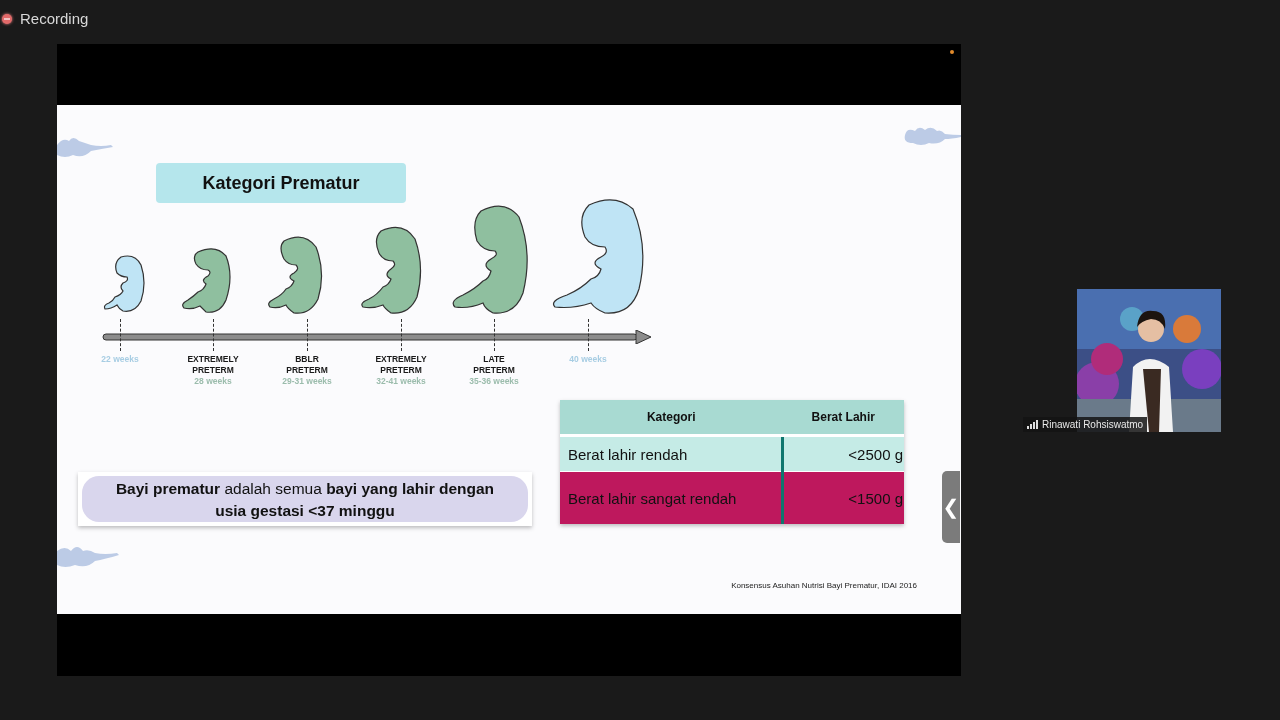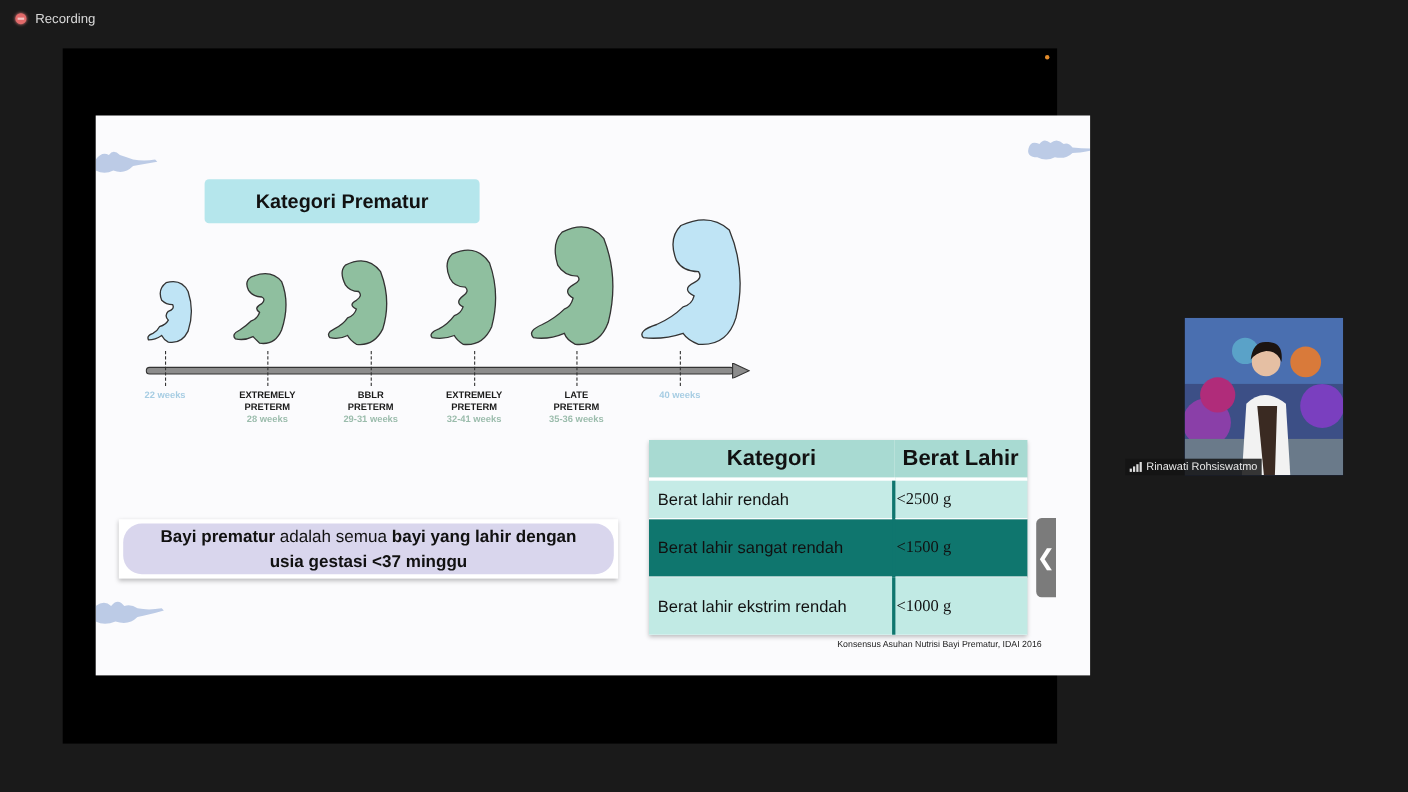--- a/index.html
+++ b/index.html
@@ -1,41 +1,41 @@
 <!DOCTYPE html>
 <html><head>
 <meta charset="utf-8">
 <style>
   html, body { margin:0; padding:0; }
   body { width:1280px; height:720px; background:#1a1a1a; position:relative; overflow:hidden; font-family:"Liberation Sans", sans-serif; }
-  .rec { position:absolute; left:14px; top:10px; display:flex; align-items:center; gap:8px; color:#d8d8d8; font-size:12px;justify-content:center; }
+  .rec { position:absolute; left:2px; top:10px; display:flex; align-items:center; gap:8px; color:#d8d8d8; font-size:15px;justify-content:center; }
   .rec-dot { width:10px; height:10px; border-radius:50%; background:#e26a6a; box-shadow:0 0 3px #ff8a8a; position:relative; }
   .rec-dot::after { content:""; position:absolute; left:2px; top:4px; width:6px; height:2px; background:#fff; opacity:.6; }
   .share { position:absolute; left:57px; top:44px; width:904px; height:632px; background:#000; }
   .orange-dot { position:absolute; right:7px; top:6px; width:4px; height:4px; border-radius:50%; background:#e28b2b; }
-  .slide { position:absolute; left:0; top:61px; width:904px; height:509px; background:#fbfbfd; overflow:hidden;margin-left:30px; }
+  .slide { position:absolute; left:0; top:61px; width:904px; height:509px; background:#fbfbfd; overflow:hidden; }
   .cloud { position:absolute; }
   .title1 { position:absolute; left:99px; top:58px; width:250px; height:40px; background:#b5e6ec; border-radius:4px; display:flex; align-items:center; justify-content:center; font-weight:bold; font-size:18px; color:#111; }
   .fetus { position:absolute; }
   .timeline { position:absolute; left:45px; top:225px; width:550px; height:14px; }
   .tick { position:absolute; top:214px; width:0; height:32px; border-left:1px dashed #333; }
   .label { position:absolute; top:249px; width:120px; text-align:center; font-size:8.5px; font-weight:bold; line-height:11px; color:#1a1a1a; }
   .label .wk { color:#9bbcac; }
   .label .wk.blue { color:#a7cde3; }
   .def-box { position:absolute; left:21px; top:367px; width:454px; height:54px; background:#fff; box-shadow:0 2px 4px rgba(0,0,0,.25); }
   .def-inner { position:absolute; left:4px; top:4px; right:4px; bottom:4px; background:#d9d6ed; display:flex; align-items:flex-end; justify-content:center; text-align:center; font-size:15.5px; color:#111; line-height:22px;border-radius:17px; }
   .def-inner b { font-weight:bold; }
   .title2 { position:absolute; left:588px; top:264px; width:175px; height:28px; background:#b5e6ec; border-radius:4px; display:flex; align-items:center; justify-content:center; font-weight:bold; font-size:18px; color:#111; }
   table.bblr { position:absolute; left:503px; top:295px; width:344px; border-collapse:collapse; box-shadow:0 2px 4px rgba(0,0,0,.25); font-size:15px; color:#111; }
-  table.bblr th { background:#a8dad2; height:32px; font-weight:bold; font-size:20px; border-bottom:3px solid #fff; }
+  table.bblr th { background:#a8dad2; height:32px; font-weight:bold; font-size:12px; border-bottom:3px solid #fff; }
   table.bblr td { border-top:1px solid #fff; }
   table.bblr td.c1 { padding-left:8px; border-right:3px solid #0f766e; }
-  table.bblr td.c2 { text-align:left; width:118px;font-family:Liberation Serif, serif; }
+  table.bblr td.c2 { text-align:right; width:118px; }
   tr.r1 td { background:#c5ebe6; height:32px; }
-  tr.r2 td { background:#0f766e; height:50px; }
+  tr.r2 td { background:#be185d; height:50px; }
   tr.r3 td { background:#c1eae4; height:50px; }
   .cite { position:absolute; right:44px; top:476px; font-size:8px; color:#222; }
   .collapse-tab { position:absolute; left:942px; top:471px; width:18px; height:72px; background:#7b7b7b; border-radius:5px 0 0 5px; color:#fff; display:flex; align-items:center; justify-content:center; font-size:20px; }
   .video { position:absolute; left:1077px; top:289px; width:144px; height:143px; overflow:hidden; background:#2a3a6a; }
   .name-bar { position:absolute; left:1023px; top:417px; height:15px; padding:0 4px; background:rgba(20,20,20,.85); color:#e8e8e8; font-size:10px; display:flex; align-items:center; gap:4px;justify-content:space-between; }
   .bars { display:flex; align-items:flex-end; gap:1px; height:9px; }
   .bars span { width:2px; background:#ddd; display:block; }
 </style>
 </head>
 <body>
@@ -137,24 +137,20 @@
       </thead>
       <tbody>
         <tr class="r1">
           <td class="c1">Berat lahir rendah</td>
           <td class="c2">&lt;2500 g</td>
         </tr>
         <tr class="r2">
           <td class="c1">Berat lahir sangat rendah</td>
           <td class="c2">&lt;1500 g</td>
         </tr>
-        <tr class="r3">
-          <td class="c1">Berat lahir ekstrim rendah</td>
-          <td class="c2">&lt;1000 g</td>
-        </tr>
       </tbody>
     </table>
 
     <div class="cite">Konsensus Asuhan Nutrisi Bayi Prematur, IDAI 2016</div>
   </div>
 </div>
 
 <div class="collapse-tab">
   <span>❮</span>
 </div>

